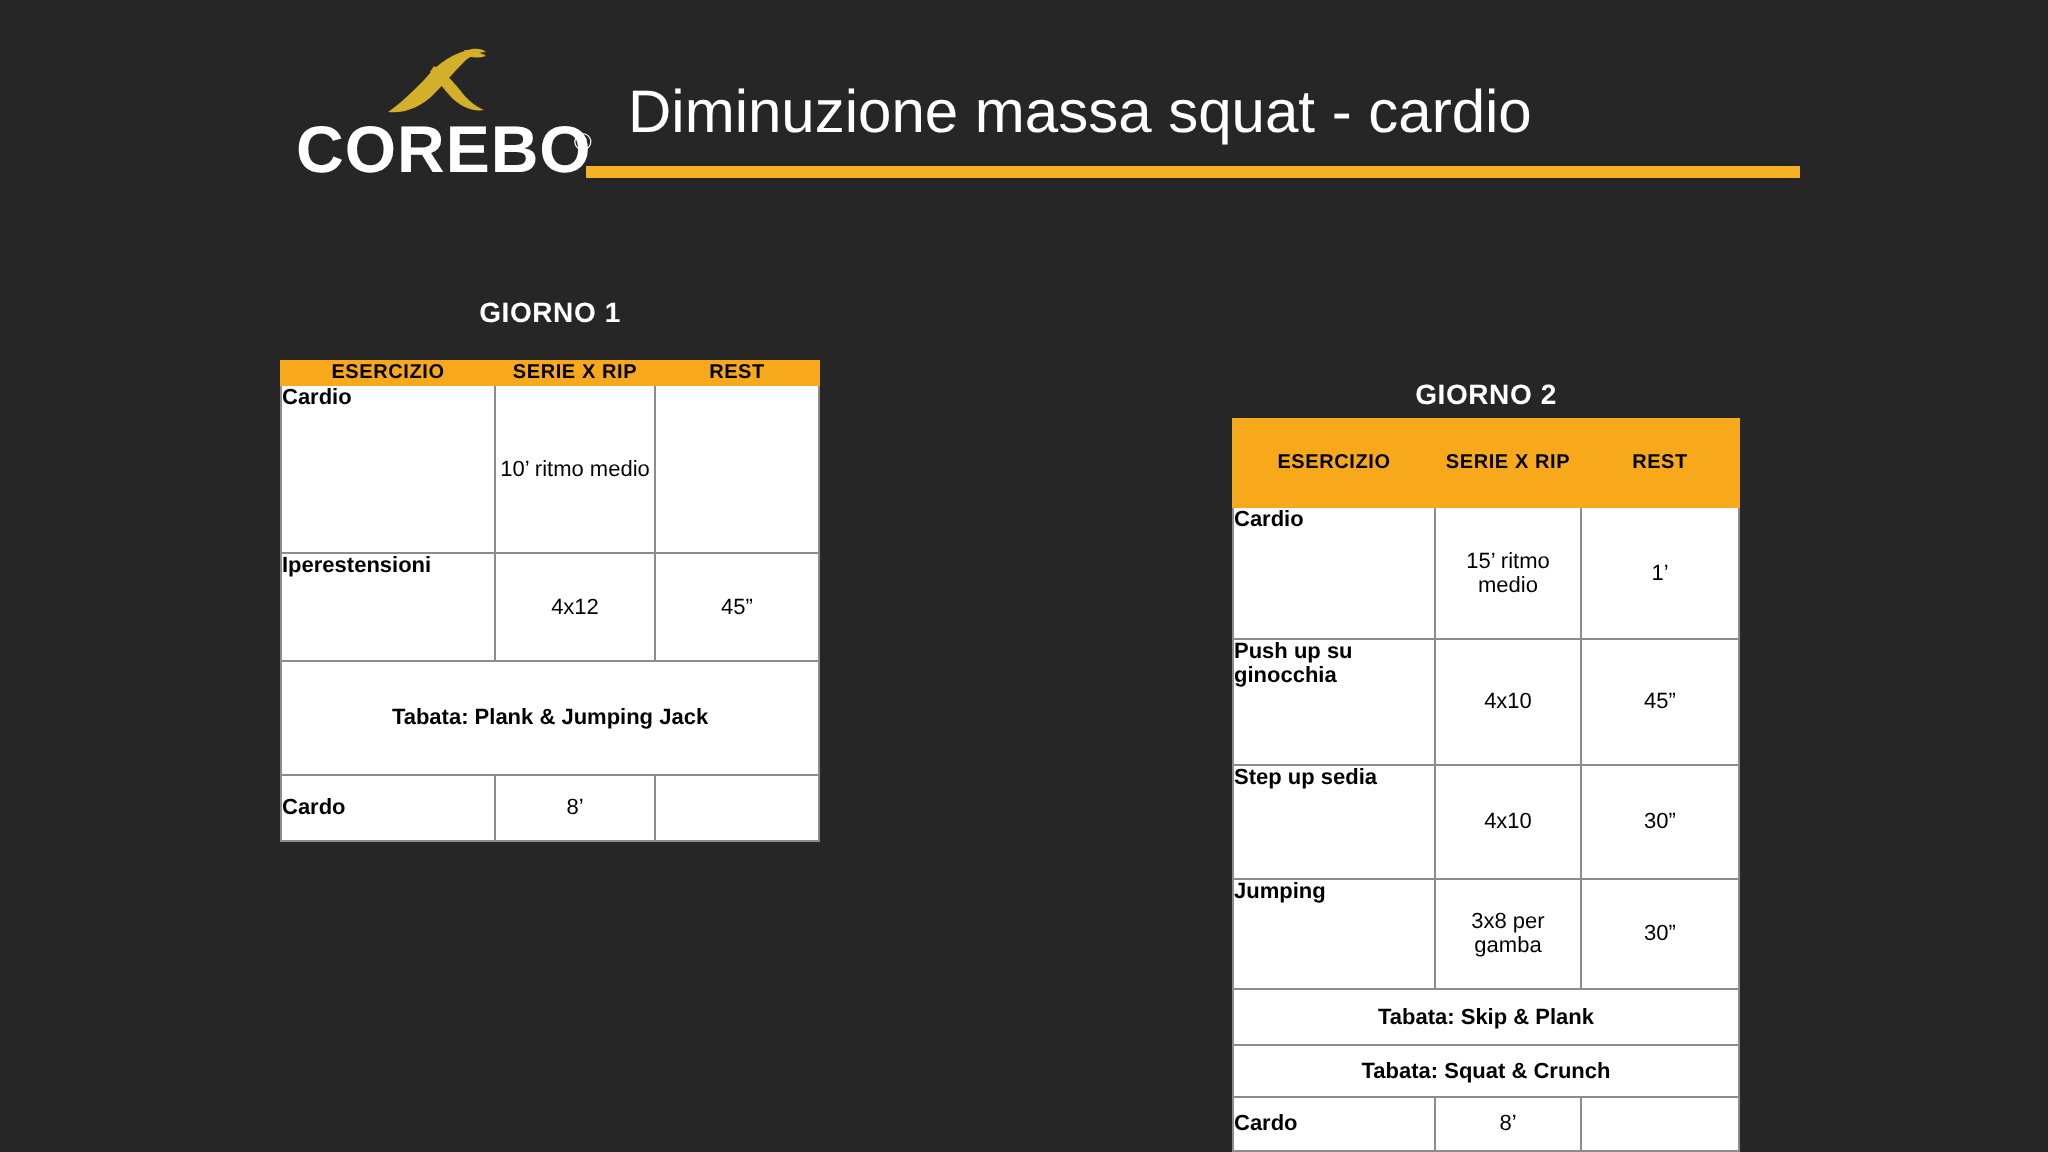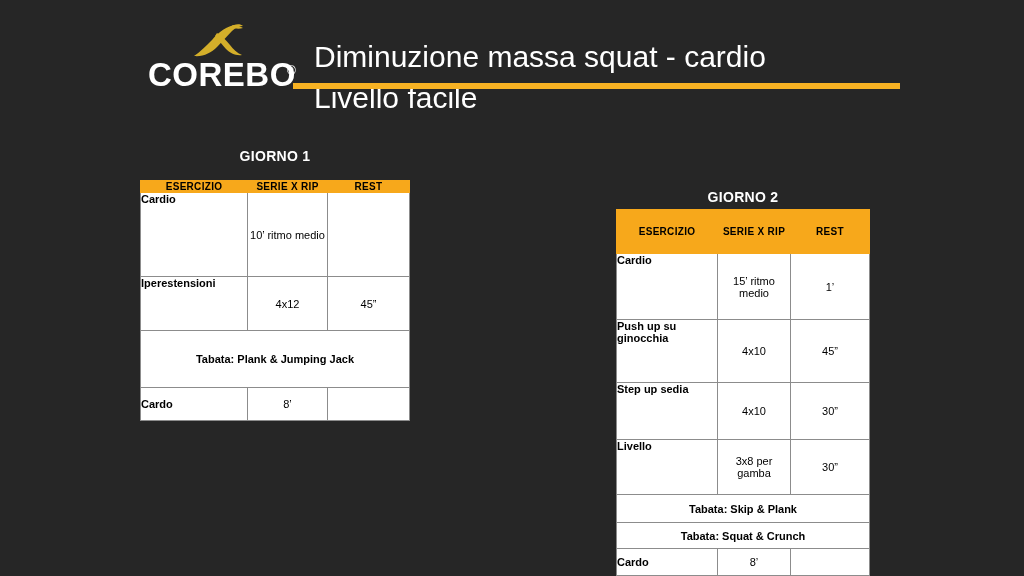--- a/index.html
+++ b/index.html
@@ -162,21 +162,20 @@
         <path d="M27 11 C32 14 36 18 40 23 C43 27 47 31 52 33 C46 34 40 31 36 27 C32 23 29 18 25 14 Z" fill="#d4af2a"></path>
         <path d="M42 3 C46 3 50 4 53 6 C50 7 47 7 44 6 Z" fill="#d4af2a"></path>
       </svg>
     </div>
     <div id="logo-wordmark">COREBO</div>
     <div id="logo-reg">®</div>
   </div>
 
   <div id="title-block">
     <div class="title-line">Diminuzione massa squat - cardio</div>
-    <div class="title-line">Livello facile</div>
   </div>
   <div id="title-rule"></div>
 </div>
 
 <div class="day-label" id="day1-label">GIORNO 1</div>
 
 <table class="workout" id="table-day1">
   <colgroup>
     <col class="c1">
       <col class="c2">
@@ -236,21 +235,21 @@
       <td class="exercise">Push up su ginocchia</td>
       <td class="value">4x10</td>
       <td class="value">45”</td>
     </tr>
     <tr style="height:57px">
       <td class="exercise">Step up sedia</td>
       <td class="value">4x10</td>
       <td class="value">30”</td>
     </tr>
     <tr style="height:55px">
-      <td class="exercise">Livello</td>
+      <td class="exercise">Jumping</td>
       <td class="value">3x8 per gamba</td>
       <td class="value">30”</td>
     </tr>
     <tr style="height:28px">
       <td class="tabata" colspan="3">Tabata: Skip &amp; Plank</td>
     </tr>
     <tr style="height:26px">
       <td class="tabata" colspan="3">Tabata: Squat &amp; Crunch</td>
     </tr>
     <tr style="height:27px">

